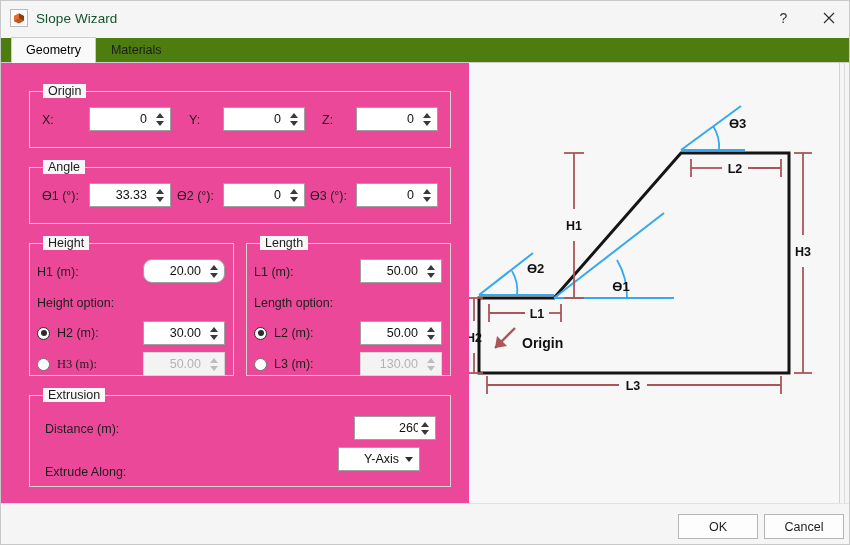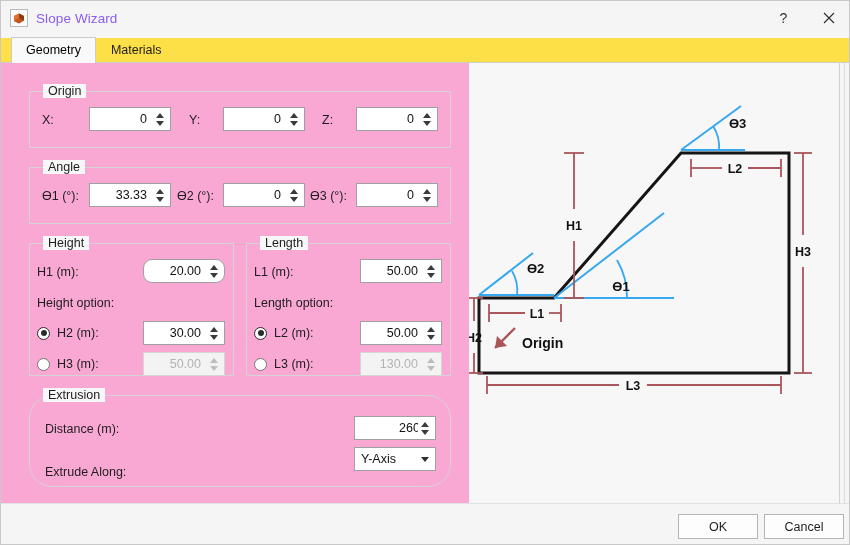--- a/index.html
+++ b/index.html
@@ -26,37 +26,37 @@
     width: 850px; height: 34px;
     background: #f5f5f5;
     display: flex; align-items: center;
   }
   #app-icon {
     width: 18px; height: 18px;
     margin-left: 9px; margin-right: 8px;
     position: relative; flex: none;
   }
   #title-text {
-    font-size: 13.5px; color: #8b5cf6;
+    font-size: 13.5px; color: #14532d;
     letter-spacing: .1px;
   }
   .titlebtn {
     width: 45px; height: 33px;
     display: flex; align-items: center; justify-content: center;
     font-size: 15px; color: #333;
     user-select: none;
   }
   .titlebtn.help { font-size: 14px; }
   #titlebtns { position: absolute; right: 0; top: 0; display: flex; }
   
   #tabstrip {
     position: absolute; left: 0; top: 37px;
     width: 850px; height: 25px;
     border-bottom: 1px solid #ccc;
-    background: #fde047;
+    background: #4d7c0f;
     display: flex; align-items: flex-end;
     padding-left: 10px;
   }
   .tab {
     height: 25px; line-height: 24px;
     padding: 0 14px;
     font-size: 12.5px; color: #1d1d1d;
     border: 1px solid transparent;
     border-bottom: none;
     background: transparent;
@@ -69,21 +69,21 @@
   }
   .tab.active::after {
     content: ""; position: absolute;
     left: 0; right: 0; bottom: -1px; height: 1px;
     background: #f9f9f9;
   }
   
   #content {
     position: absolute; left: 0; top: 62px;
     width: 808px; height: 440px;
-    background: #f9a8d4;
+    background: #ec4899;
   }
   #left-pane { position: absolute; left: 0; top: 0; width: 468px; height: 440px; }
   #right-pane {
     position: absolute; left: 468px; top: 0;
     width: 370px; height: 440px;
     background: #f7f7f7;
     border-left: none;
   }
   #right-edge {
     position: absolute; left: 838px; top: 62px;
@@ -335,21 +335,21 @@
           <span>H2 (m):</span>
         </div>
         <div class="spin" style="left:113px; top:77px; width:82px;">
           <span class="val">30.00</span>
           <span class="arrows">
               <i class="up"></i>
               <i class="dn"></i>
             </span>
         </div>
 
-        <div class="radio" style="left:7px; top:113px;">
+        <div class="radio" style="left:7px; top:113px;font-family:Liberation Serif, serif;">
           <span class="dot"></span>
           <span>H3 (m):</span>
         </div>
         <div class="spin disabled" style="left:113px; top:108px; width:82px;">
           <span class="val">50.00</span>
           <span class="arrows">
               <i class="up"></i>
               <i class="dn"></i>
             </span>
         </div>
@@ -387,34 +387,34 @@
         </div>
         <div class="spin disabled" style="left:113px; top:108px; width:82px;">
           <span class="val">130.00</span>
           <span class="arrows">
               <i class="up"></i>
               <i class="dn"></i>
             </span>
         </div>
       </div>
 
-      <div class="group" style="left:28px; top:332px; width:422px; height:92px;border-radius:23px;">
+      <div class="group" style="left:28px; top:332px; width:422px; height:92px;">
         <span class="legend">Extrusion</span>
 
         <span class="fieldlabel" style="left:15px; top:26px;">Distance (m):</span>
         <div class="spin" style="left:324px; top:20px; width:82px;padding-left:44px;">
           <span class="val">260</span>
           <span class="arrows">
               <i class="up"></i>
               <i class="dn"></i>
             </span>
         </div>
 
         <span class="fieldlabel" style="left:15px; top:69px;">Extrude Along:</span>
-        <div class="combo" style="left:324px; top:51px; width:82px;">
+        <div class="combo" style="left:308px; top:51px; width:82px;text-align:right;">
           <span class="ctext">Y-Axis</span>
           <span class="carrow">
               <i></i>
             </span>
         </div>
       </div>
     </div>
 
     <div id="right-pane">
       <svg width="370" height="440" viewBox="0 0 370 440">

